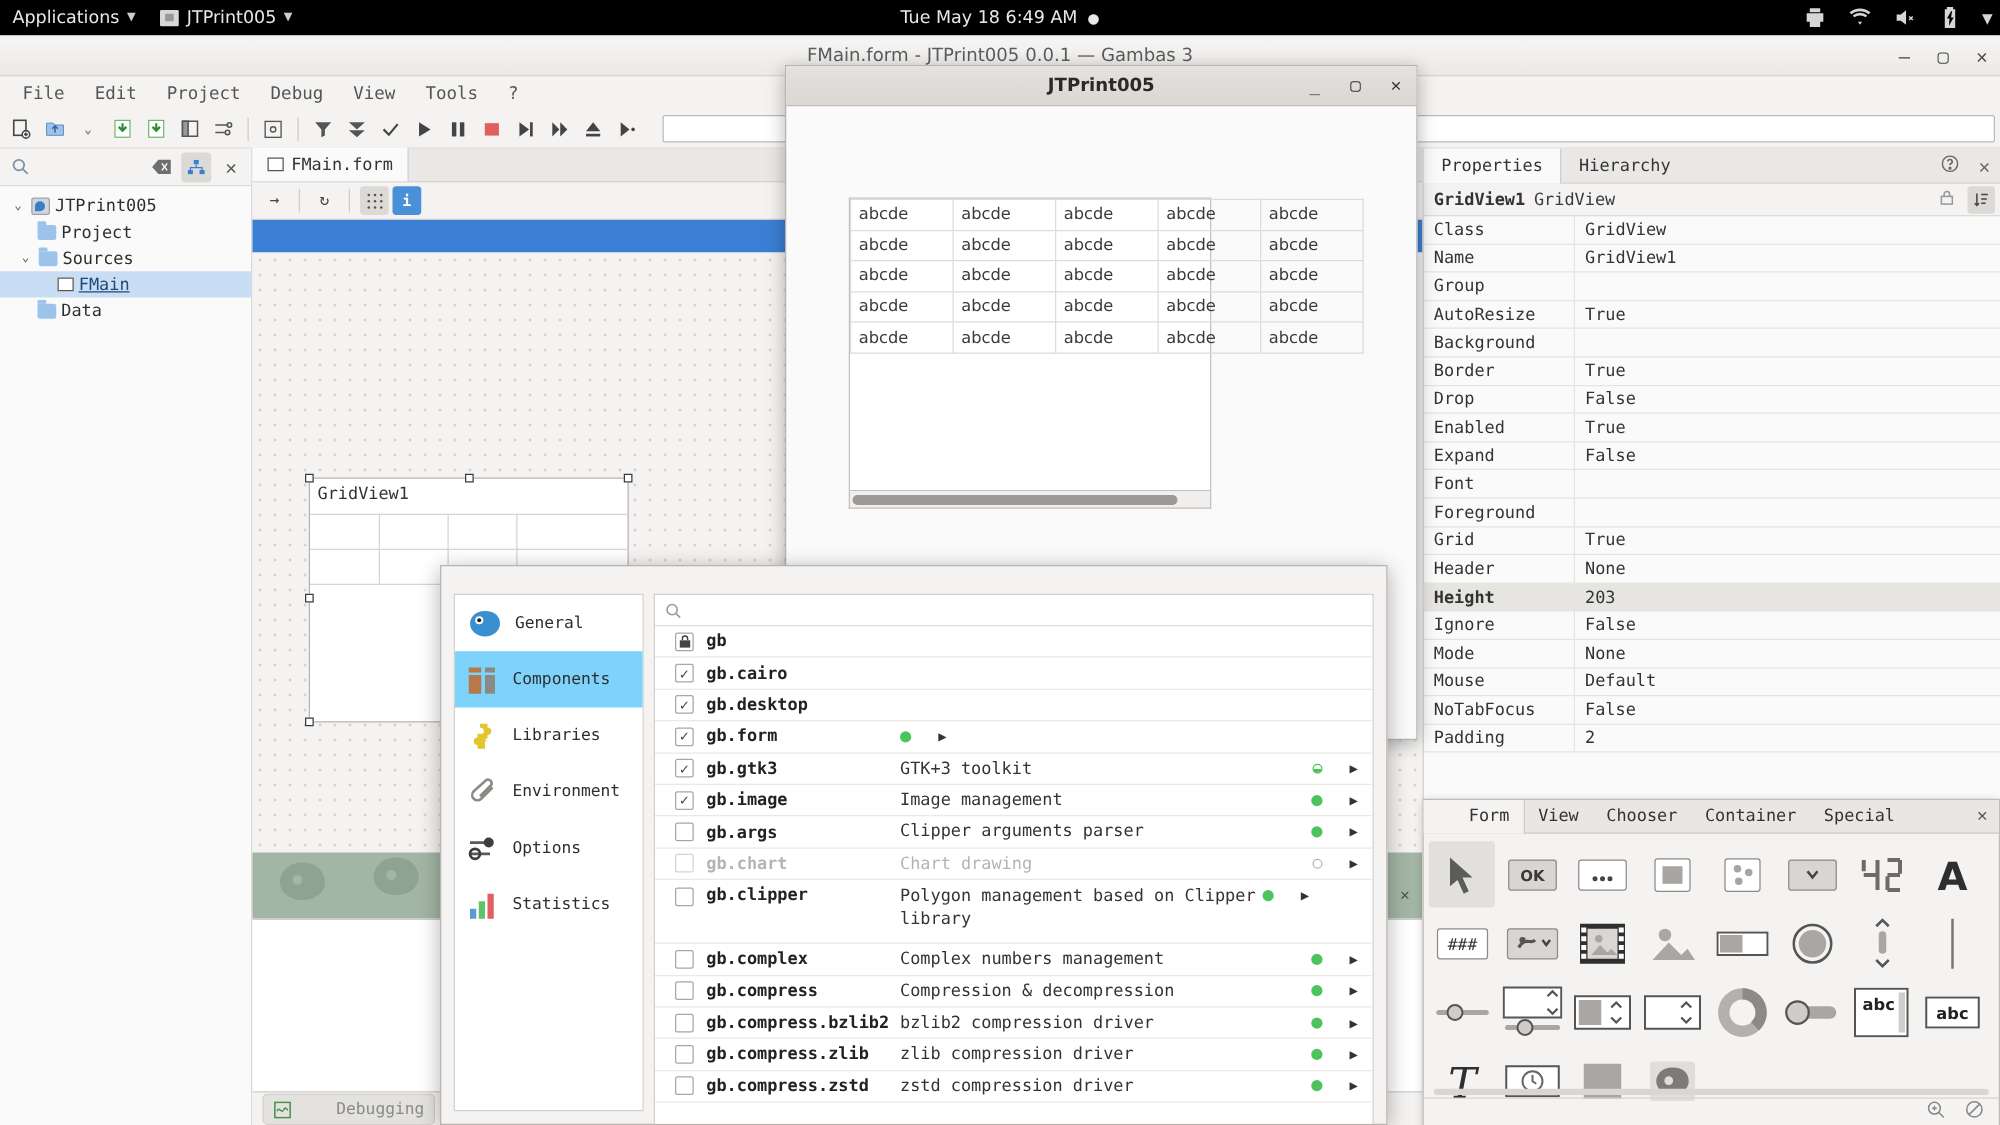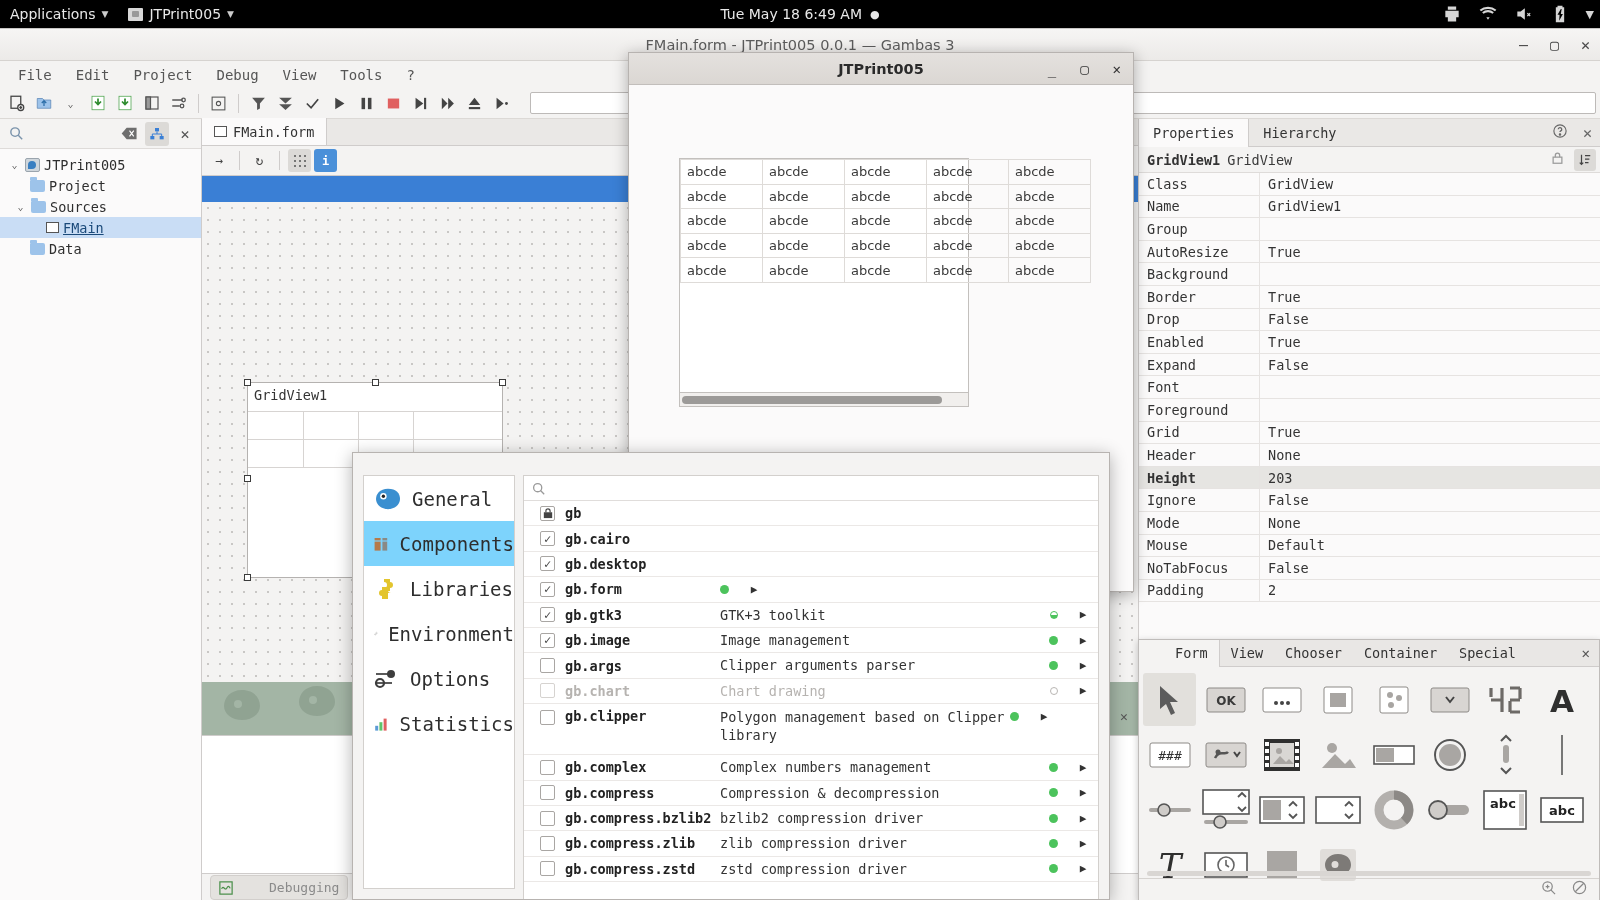--- a/index.html
+++ b/index.html
@@ -139,21 +139,21 @@
   #run-grid td { border: 1px solid #dedbd8; height: 24.6px; font-family: "DejaVu Sans", sans-serif; font-size: 13px;
     color: #3b3b3b; padding-left: 6px; width: 82px; white-space: nowrap; overflow: hidden;}
   #run-grid-scroll { position: absolute; left: 50px; top: 340px; width: 290px; height: 14px; background: #f1efed; border: 1px solid #c3c0bd; border-top: none;}
   #run-grid-scroll .thumb { position: absolute; left: 2px; top: 3px; width: 260px; height: 8px; background: #9c9a98; border-radius: 4px;}
 
   
   #proj-dialog { position: absolute; left: 352px; top: 452px; width: 758px; height: 448px;
     background: #f4f3f2; border: 1px solid #b7b3b0; box-shadow: 0 3px 16px rgba(0,0,0,.3); }
   #pd-sidebar { position: absolute; left: 10px; top: 22px; width: 152px; bottom: 10px;
     background: #fff; border: 1px solid #d3d0cd; }
-  .pd-item { height: 45px; display: flex; align-items: center; gap: 10px; padding-left: 10px; font-size: 19px; color: #2e2e2e; }
+  .pd-item { height: 45px; display: flex; align-items: center; gap: 10px; padding-left: 10px; font-size: 13px; color: #2e2e2e; }
   .pd-item.sel { background: #7dd3fc; }
   #pd-right { position: absolute; left: 170px; top: 22px; right: 10px; bottom: 0; background: #fff; border: 1px solid #d3d0cd; border-bottom: none;}
   #pd-search { height: 25px; display: flex; align-items: center; gap: 6px; padding-left: 8px; border-bottom: 1px solid #e0dddb; color: #999;}
   .comp-row { display: flex; align-items: center; height: 25.4px; border-bottom: 1px solid #ebe8e6; font-size: 13.5px;}
   .comp-row.tall { height: 51px; align-items: flex-start; padding-top: 4px;}
   .comp-row .cb { width: 15px; height: 15px; border: 1px solid #a9a6a3; border-radius: 2px; background: #fff; margin: 0 10px 0 16px;
     display:flex; align-items:center; justify-content:center; font-size: 12px; color:#444; flex: none;}
   .comp-row .cname { width: 155px; font-weight: bold; color: #222; }
   .comp-row .cdesc { flex: 1; color: #333; line-height: 1.35;}
   .comp-row.disabled .cname, .comp-row.disabled .cdesc { color: #b6b3b0; font-weight: bold;}

